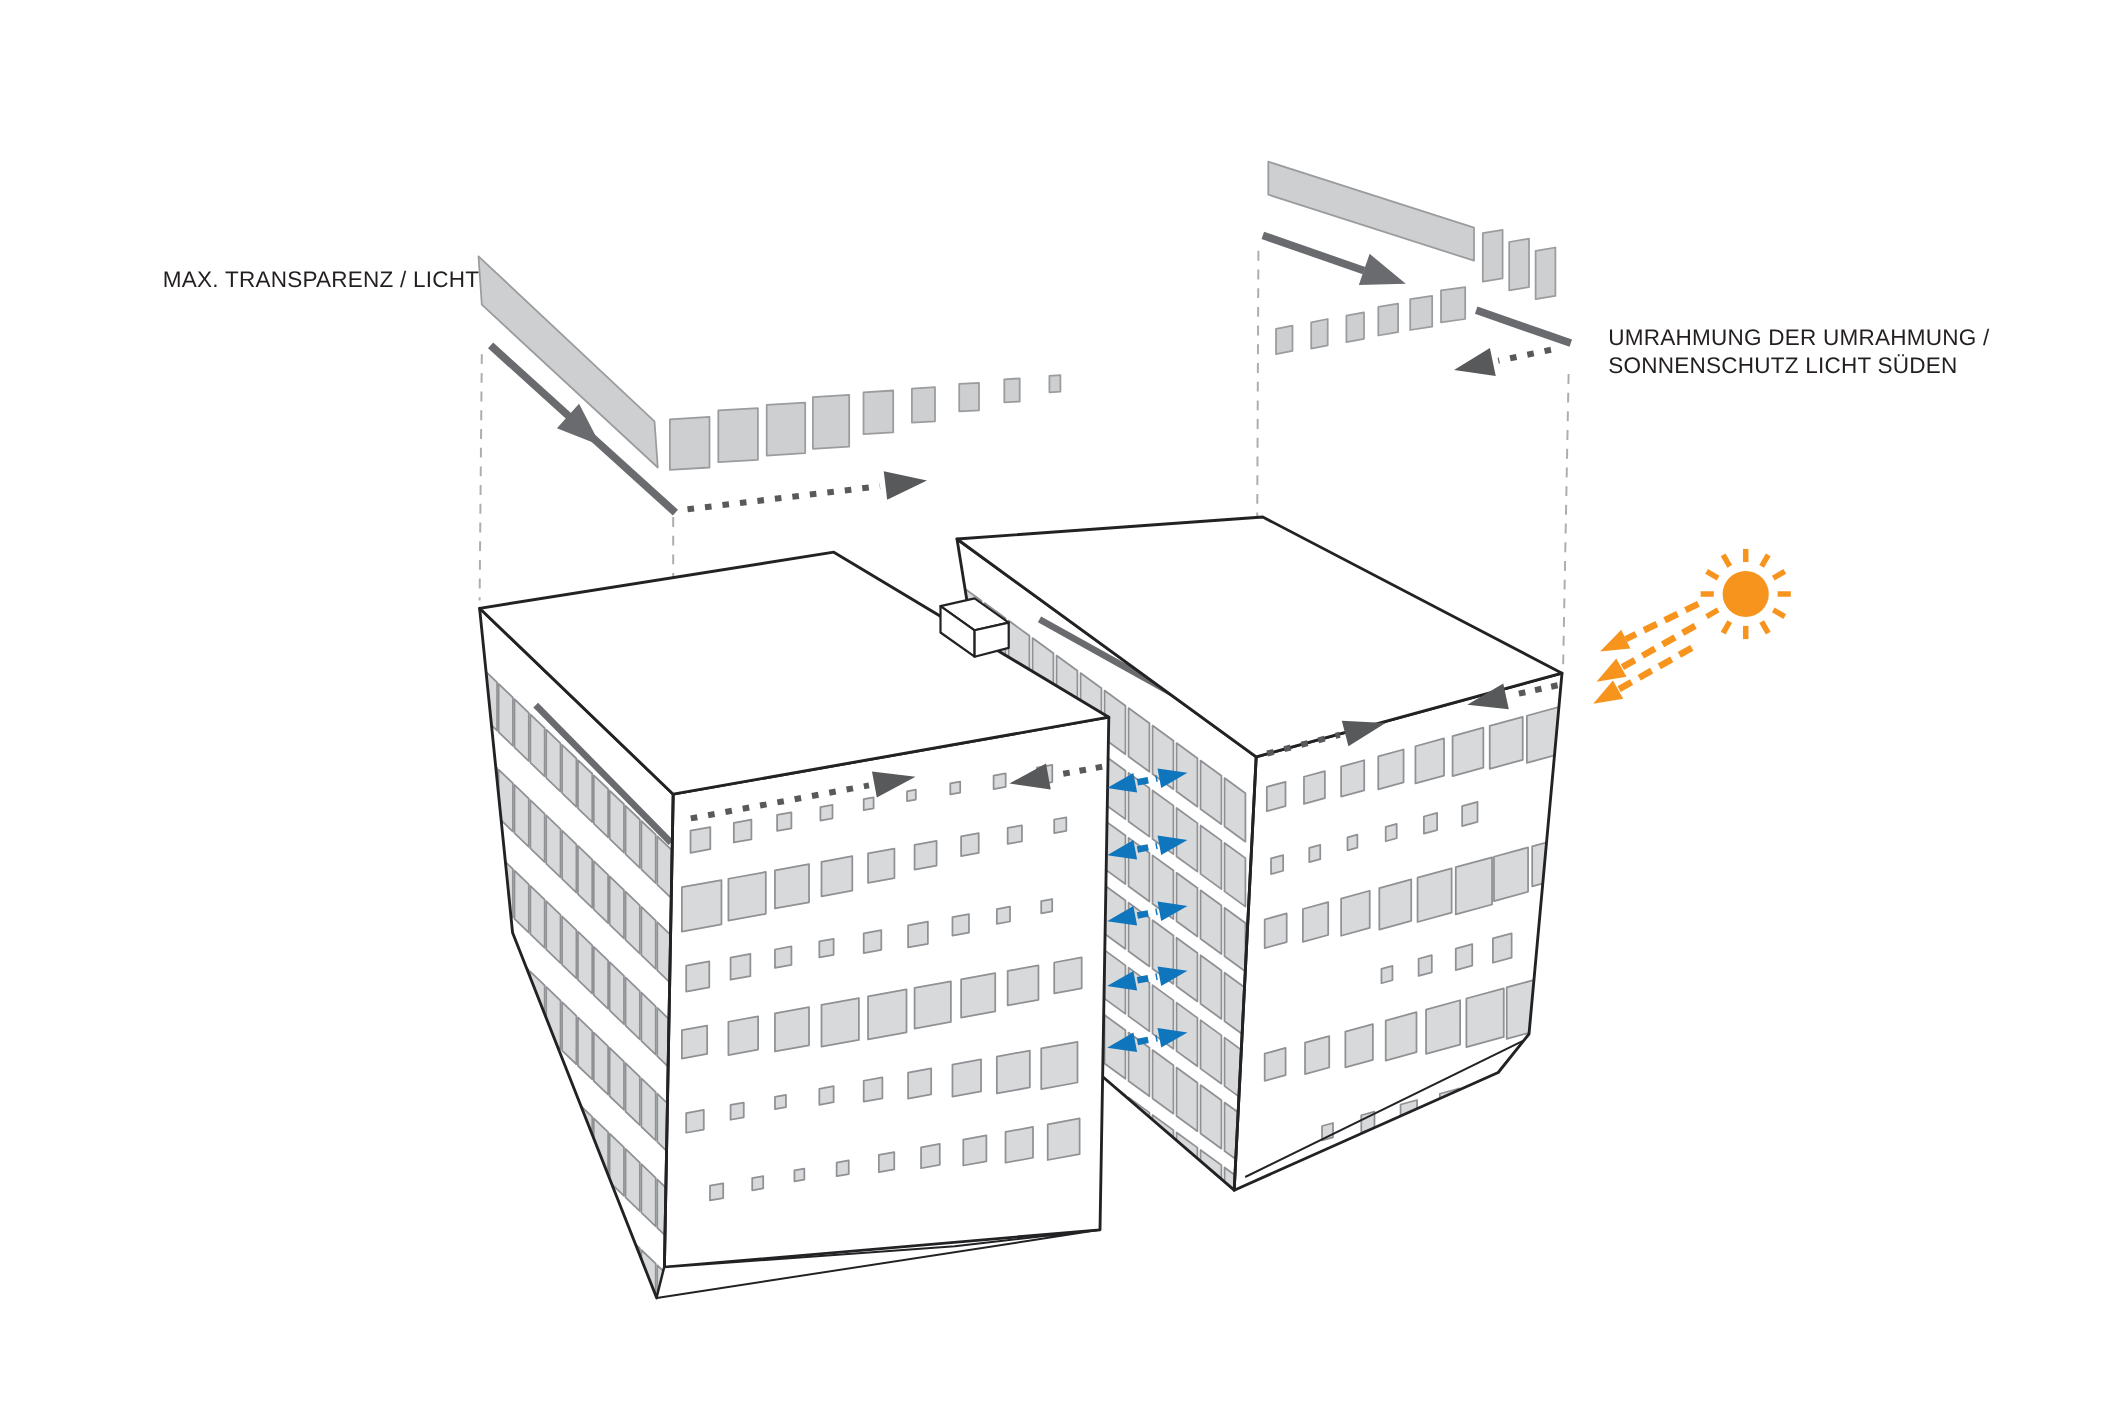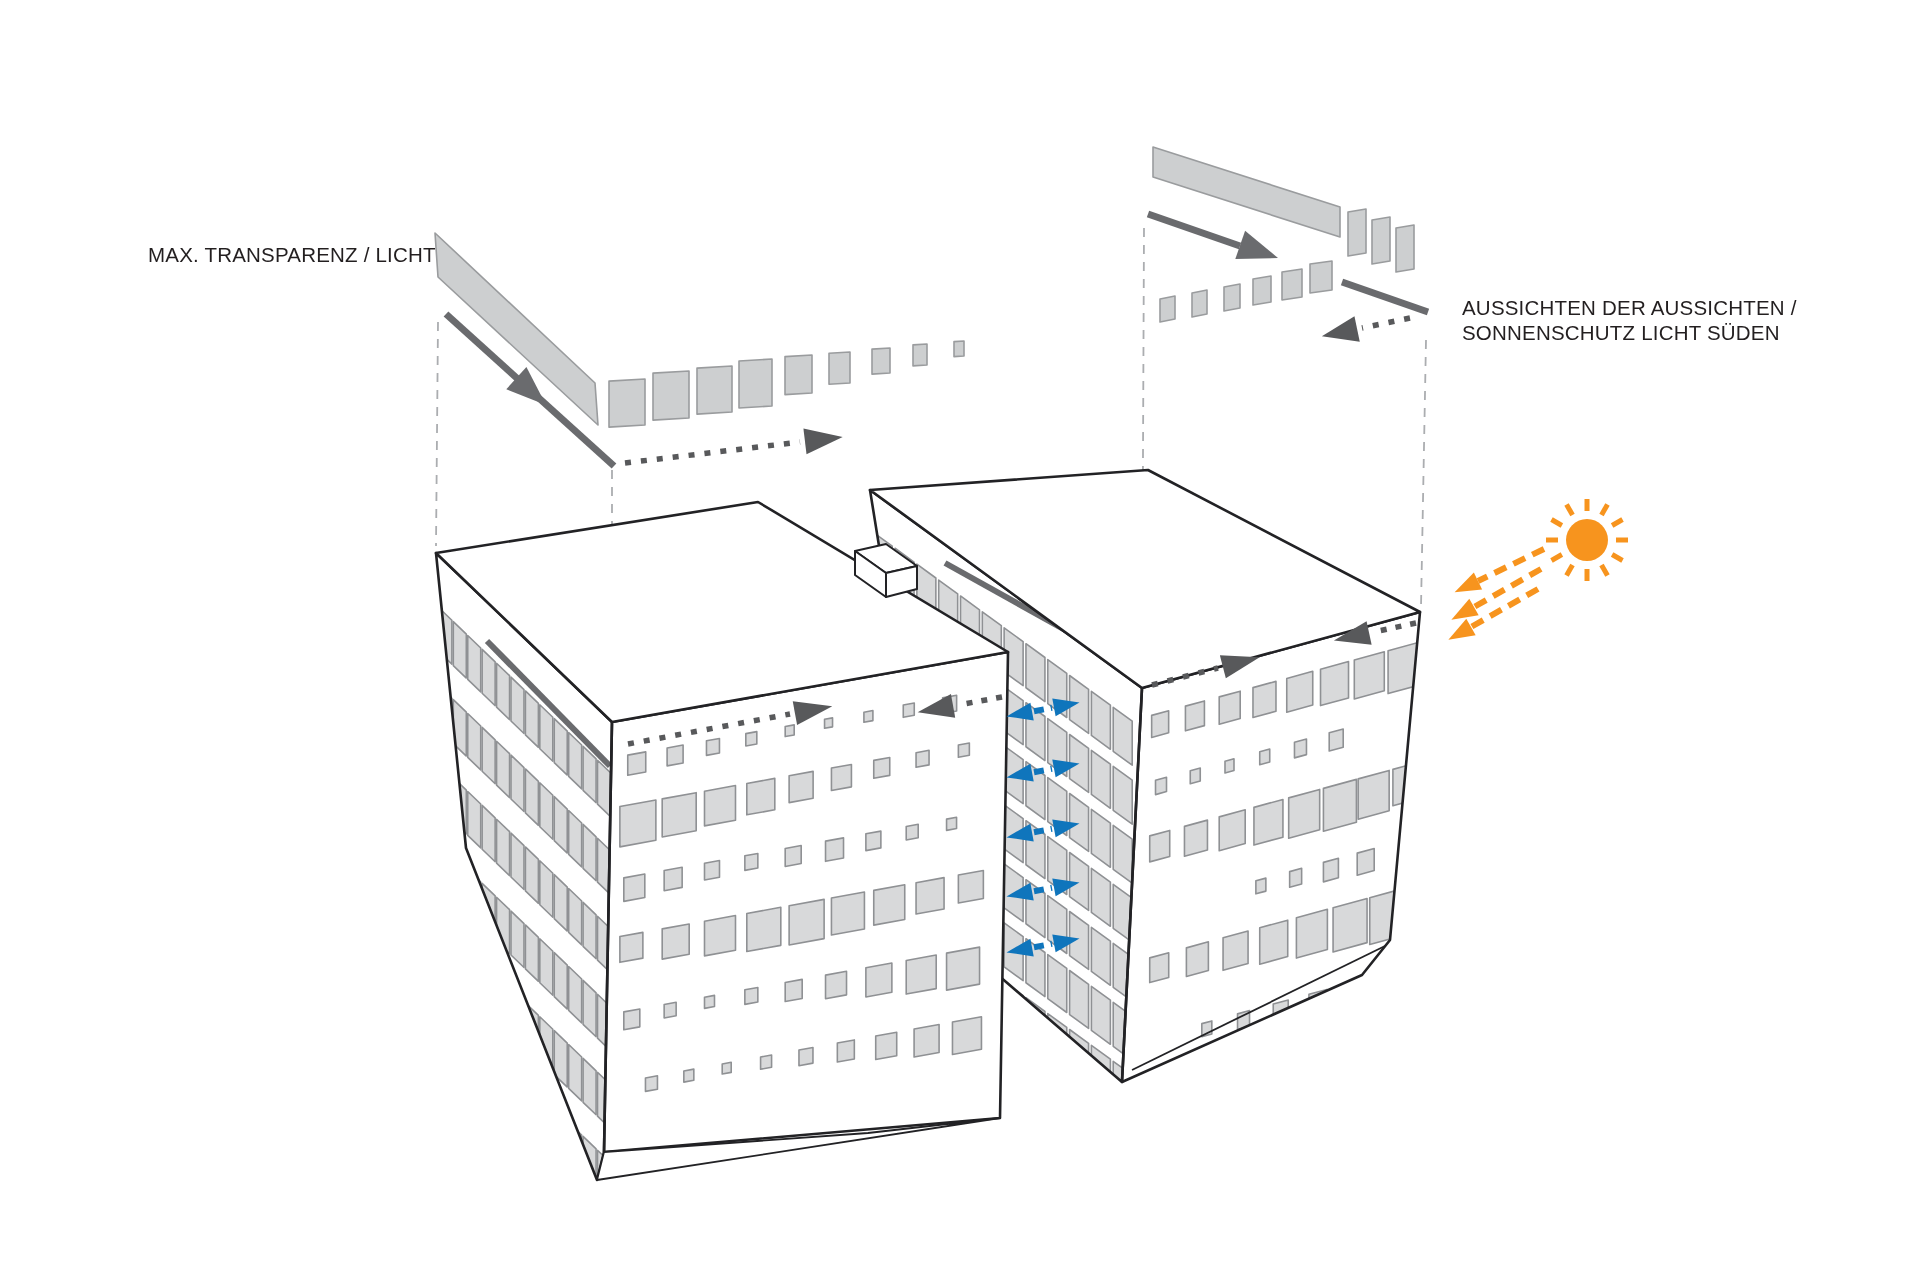--- a/index.html
+++ b/index.html
@@ -454,16 +454,16 @@
           <polygon points="1451.38425094819,619.8268427458028 1469.313268996726,598.7365532310694 1478.686731003274,615.2634467689306" fill="var(--sun-orange)" stroke="none" stroke-width="0" stroke-linejoin="round"></polygon>
         </g>
         <g>
           <line x1="1538" y1="589" x2="1471" y2="627" stroke="var(--sun-orange)" stroke-width="6" stroke-dasharray="13 8"></line>
           <polygon points="1448.38425094819,639.8268427458028 1466.313268996726,618.7365532310694 1475.686731003274,635.2634467689306" fill="var(--sun-orange)" stroke="none" stroke-width="0" stroke-linejoin="round"></polygon>
         </g>
       </g>
     </svg>
   <div class="label label-left">MAX. TRANSPARENZ / LICHT</div>
   <div class="label label-right">
-    <div>AUSSICHTEN DER AUSSICHTEN /</div>
+    <div>UMRAHMUNG DER UMRAHMUNG /</div>
     <div>SONNENSCHUTZ LICHT SÜDEN</div>
   </div>
 </div>
 
 </body></html>

